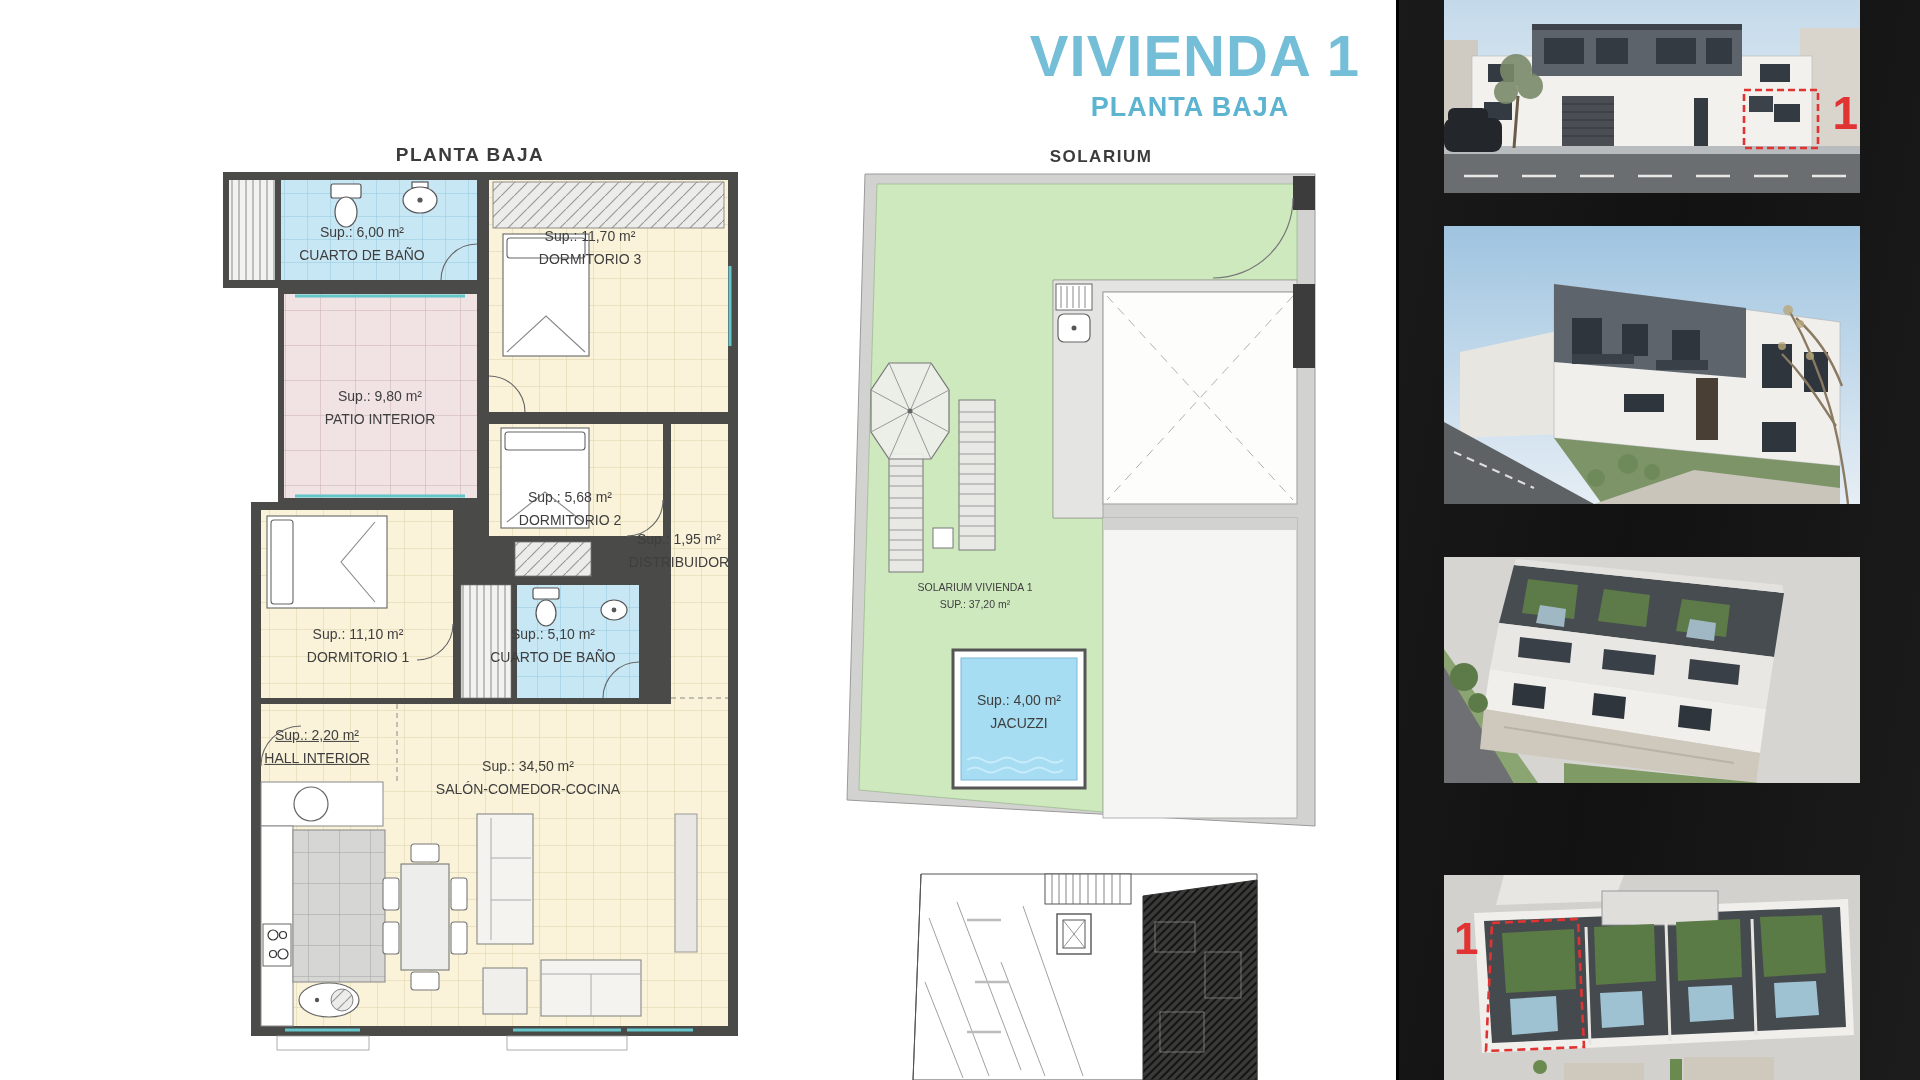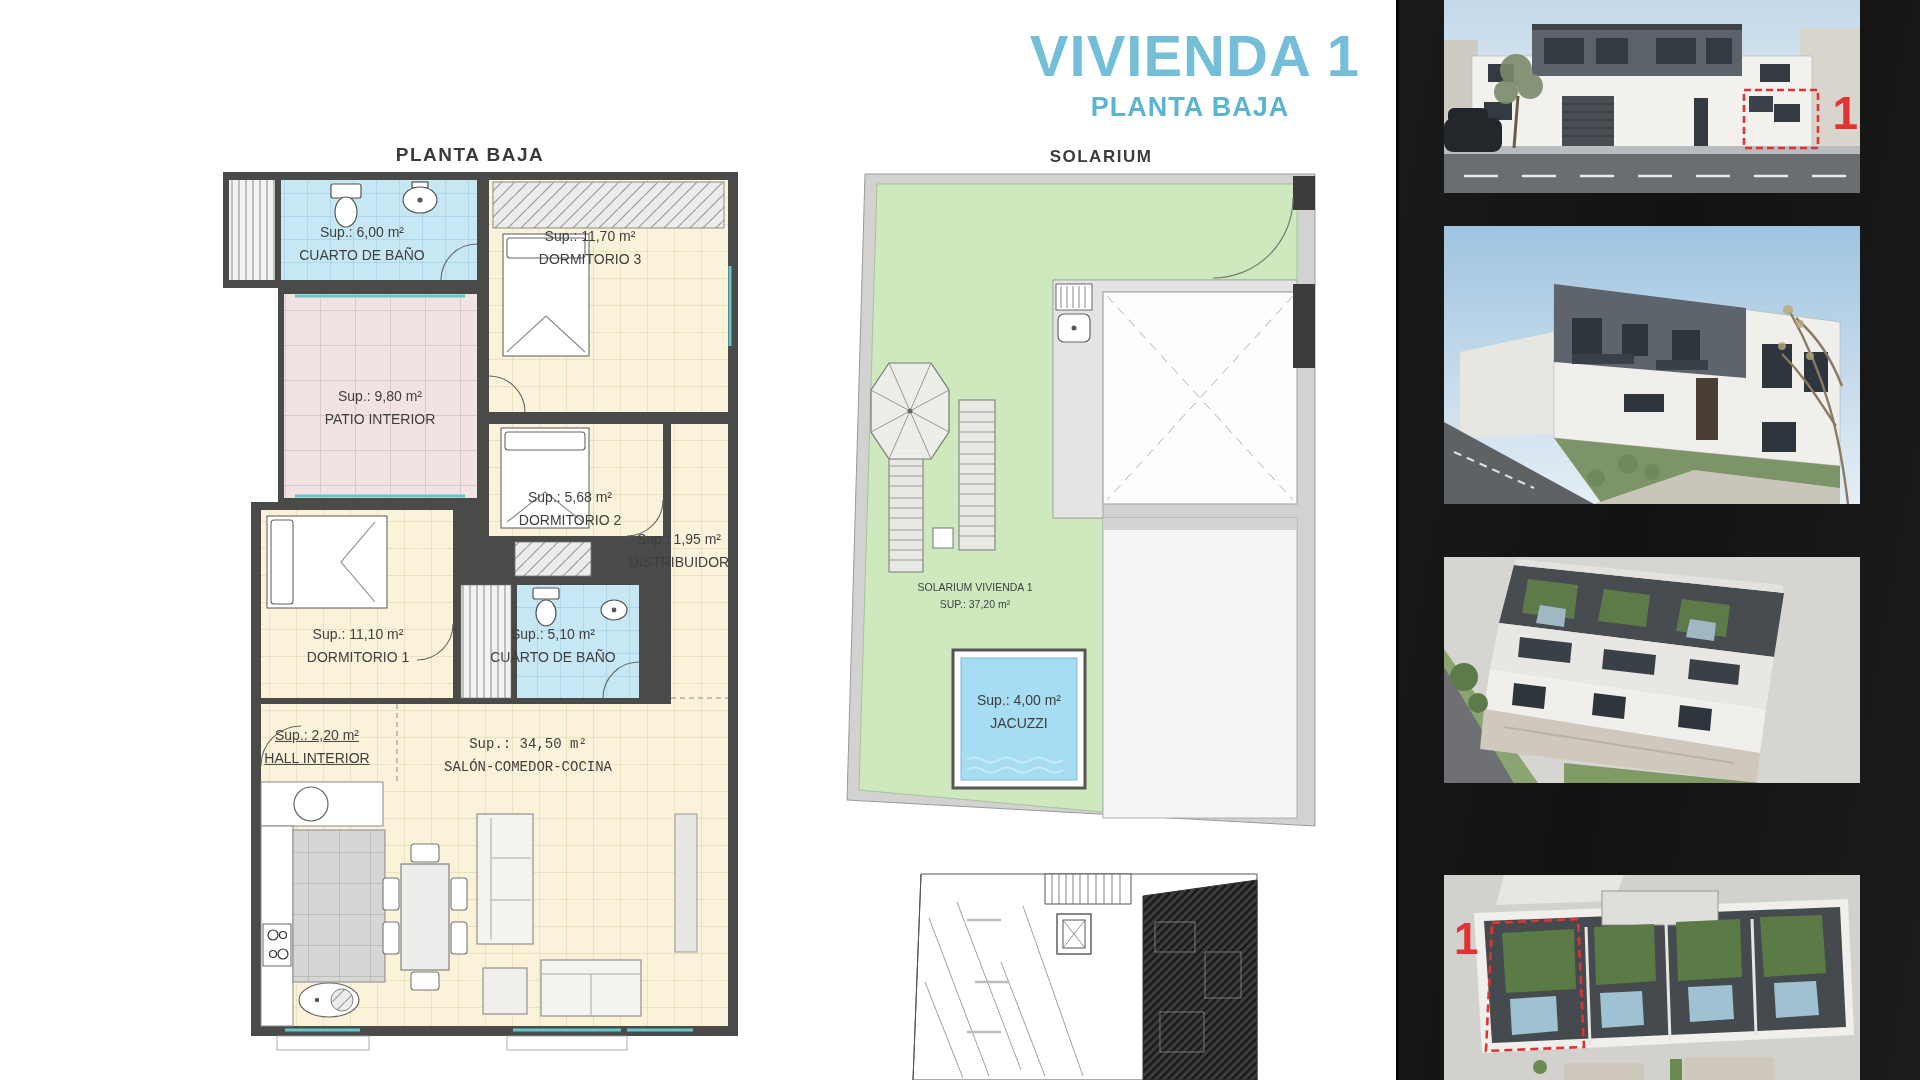--- a/index.html
+++ b/index.html
@@ -215,21 +215,21 @@
   <div>DORMITORIO 1</div>
 </div>
 <div class="rlabel" style="left:553px;top:646px;">
   <div>Sup.: 5,10 m²</div>
   <div>CUARTO DE BAÑO</div>
 </div>
 <div class="rlabel" style="left:317px;top:747px;text-decoration:underline;">
   <div>Sup.: 2,20 m²</div>
   <div>HALL INTERIOR</div>
 </div>
-<div class="rlabel" style="left:528px;top:756px;font-family:Liberation Mono, monospace;">
+<div class="rlabel" style="left:528px;top:778px;">
   <div>Sup.: 34,50 m²</div>
   <div>SALÓN-COMEDOR-COCINA</div>
 </div>
 
 <div class="abs" style="left:835px;top:172px;width:500px;height:668px;">
 <svg width="500" height="668" viewBox="0 0 500 668" xmlns="http://www.w3.org/2000/svg">
 
   <polygon points="30,2 480,2 480,654 12,628" fill="#d2d2d0" stroke="#9a9a9a" stroke-width="1"></polygon>
 
   <polygon points="42,12 462,12 462,108 218,108 218,346 268,346 268,640 24,618" fill="#cfe9bf" stroke="#8fae80" stroke-width="0.6"></polygon>

